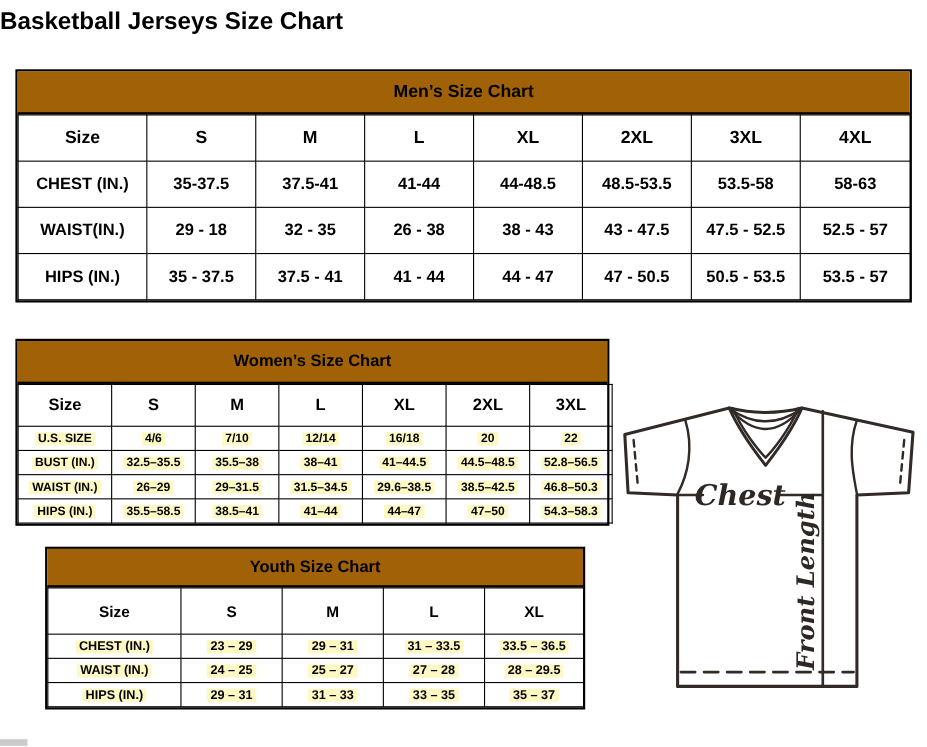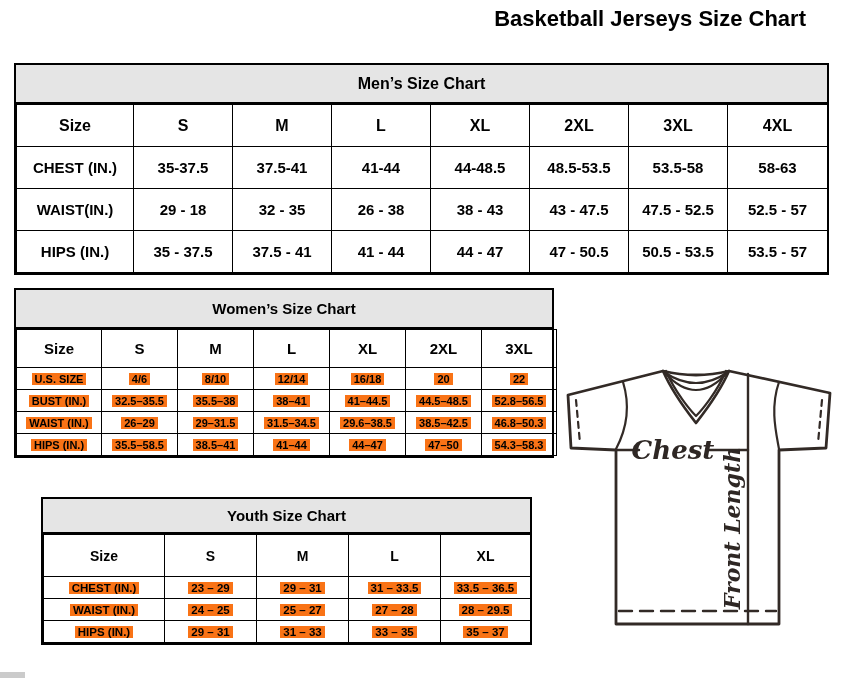--- a/index.html
+++ b/index.html
@@ -1,51 +1,51 @@
 <!DOCTYPE html>
 <html><head>
 <meta charset="utf-8">
 <style>
   html,body { margin:0; padding:0; background:#fff; }
   #screen {
     position:relative; width:843px; height:679px; background:#ffffff;
     font-family:"Liberation Sans", sans-serif; color:#000; overflow:hidden;
   }
   .main-title {
-    position:absolute; top:6px; left:0; width:806px; text-align:right;
+    position:absolute; top:6px; left:0; width:806px; text-align:left;
     font-size:22px; font-weight:bold; color:#000;
   }
   
   .chart { position:absolute; border:2px solid #000; background:#fff; box-sizing:border-box; }
   .chart-title {
-    background:#e5e5e5; border-bottom:2px solid #000;
+    background:#a16207; border-bottom:2px solid #000;
     display:flex; align-items:center; justify-content:center; font-weight:bold;
   }
   .chart table { border-collapse:collapse; table-layout:fixed; width:100%; }
   .chart th, .chart td {
     border:1px solid #000; text-align:center; vertical-align:middle;
     font-weight:bold; padding:0; overflow:hidden;
   }
   
   #men-section { left:14px; top:63px; width:815px; }
   #men-section .chart-title { height:37px; font-size:16px; }
   #men-section th { height:41px; font-size:16px; }
   #men-section td { height:41px; font-size:15px; }
   
-  #women-section { left:14px; top:288px; width:540px; }
+  #women-section { left:14px; top:308px; width:540px; }
   #women-section .chart-title { height:37px; font-size:15px; }
   #women-section th { height:37px; font-size:15px; }
   #women-section td { height:21px; font-size:11px; }
   
   #youth-section { left:14px; top:497px; width:491px;margin-left:27px; }
   #youth-section .chart-title { height:33px; font-size:15px; }
   #youth-section th { height:41px; font-size:14px; }
   #youth-section td { height:21px; font-size:11.5px; }
   
-  .hl-table tbody span.hl { background:#f97316; padding:0 3px; }
+  .hl-table tbody span.hl { background:#fef9c3; padding:0 3px; }
   
   #jersey { position:absolute; left:555px; top:360px; width:288px; height:280px; }
   #jersey .measure-text {
     font-family:"DejaVu Serif", serif; font-style:italic; font-weight:bold; fill:#2e2724;
   }
   
   .corner-box { position:absolute; left:0; top:672px; width:25px; height:6px; background:#cbcbcb; }
 </style>
 </head>
 <body>
@@ -134,21 +134,21 @@
             <th>L</th>
             <th>XL</th>
             <th>2XL</th>
             <th>3XL</th>
           </tr>
         </thead>
         <tbody>
           <tr>
             <td><span class="hl">U.S. SIZE</span></td>
             <td><span class="hl">4/6</span></td>
-            <td><span class="hl">8/10</span></td>
+            <td><span class="hl">7/10</span></td>
             <td><span class="hl">12/14</span></td>
             <td><span class="hl">16/18</span></td>
             <td><span class="hl">20</span></td>
             <td><span class="hl">22</span></td>
           </tr>
           <tr>
             <td><span class="hl">BUST (IN.)</span></td>
             <td><span class="hl">32.5–35.5</span></td>
             <td><span class="hl">35.5–38</span></td>
             <td><span class="hl">38–41</span></td>

